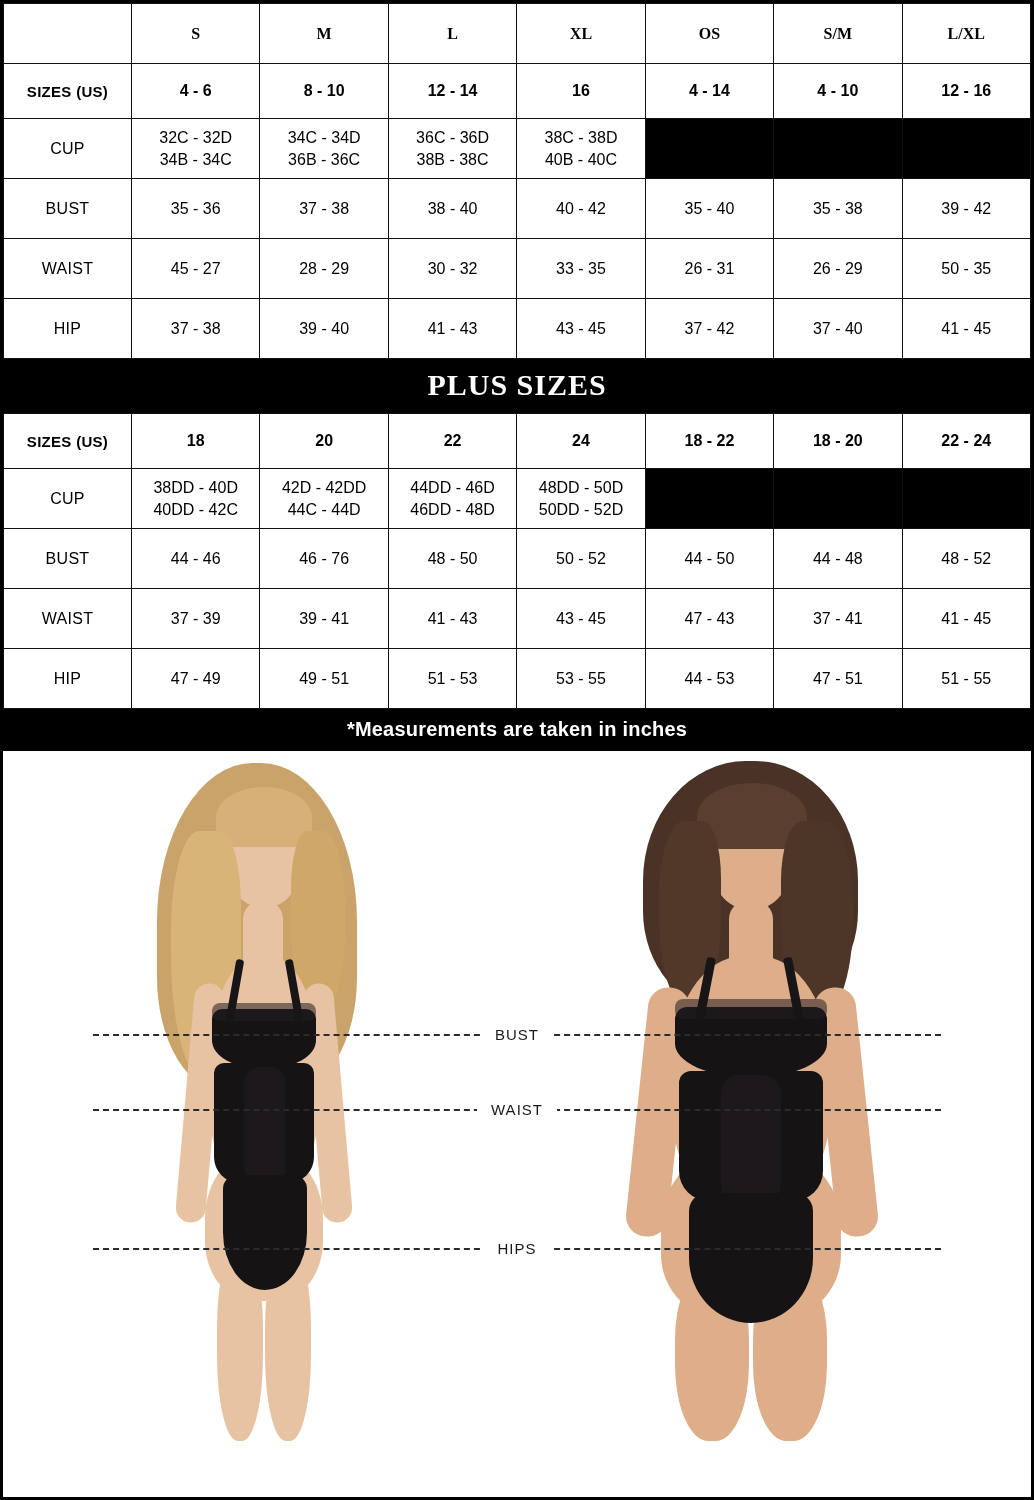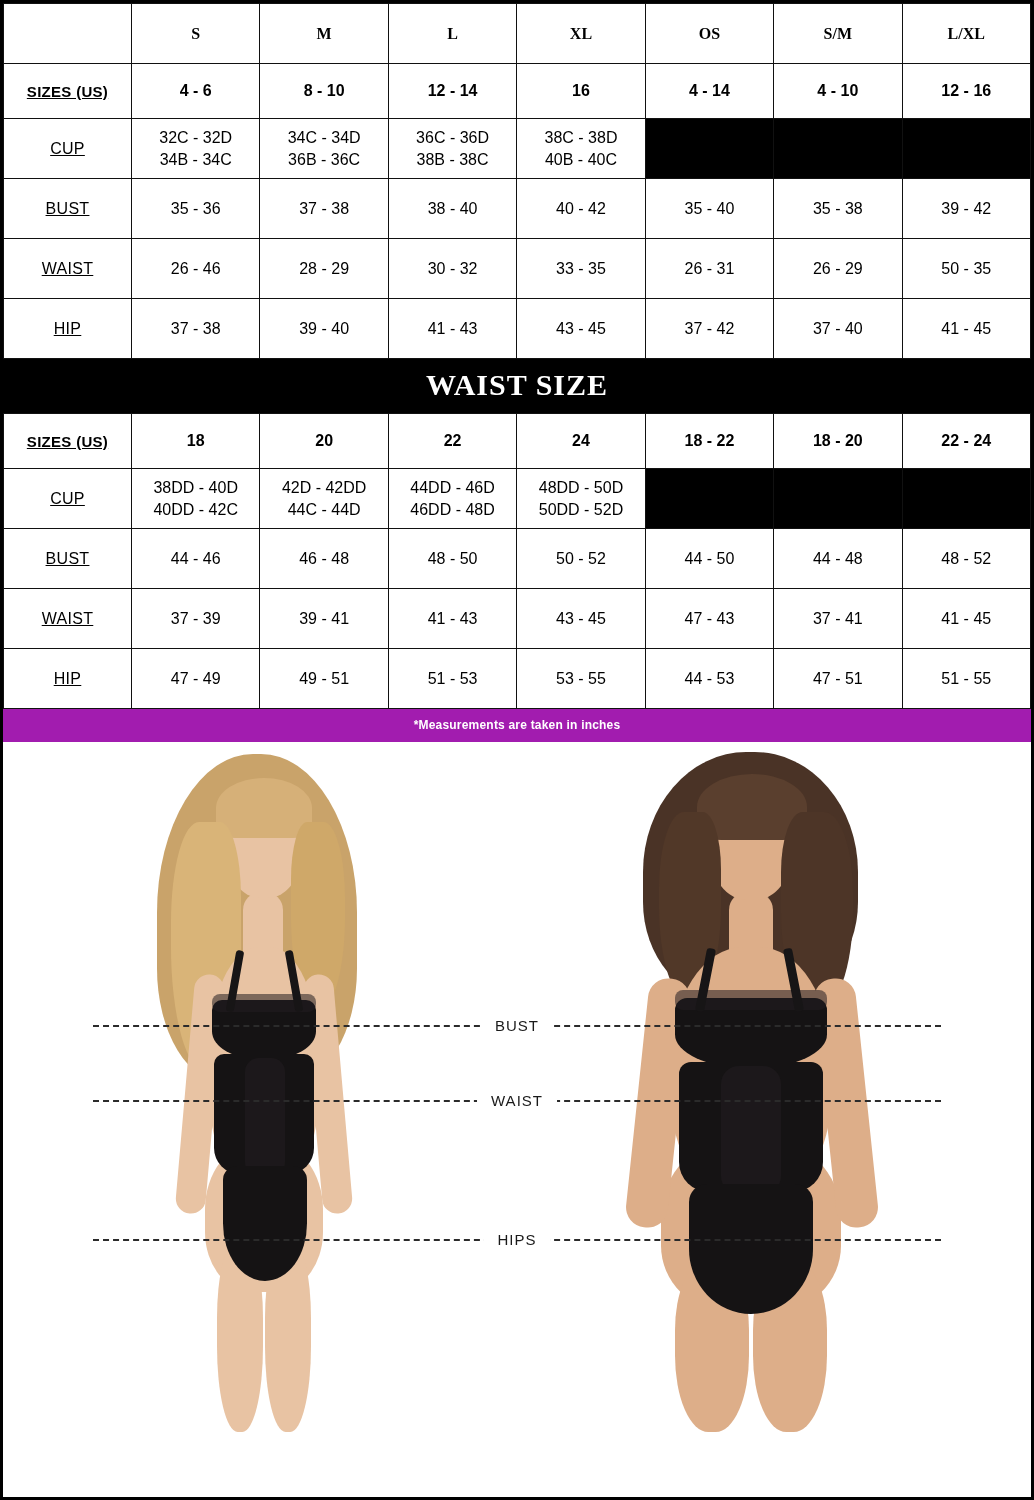--- a/index.html
+++ b/index.html
@@ -41,21 +41,20 @@
     vertical-align: middle;
     font-size: 16px;
     height: 55px;
     padding: 2px 3px;
   }
   td.rowlabel {
     text-align: left;
     padding-left: 12px;
     font-size: 15px;
     letter-spacing: 0.3px;
-    text-decoration: underline;
   }
   td.sizehead {
     font-family: "Liberation Serif", serif;
     font-weight: bold;
     font-size: 27px;
     height: 56px;
   }
   tr.sizes-row td {
     font-weight: bold;
     font-size: 16px;
@@ -72,24 +71,24 @@
   }
   td.blackcell {
     background: #000000;
     border-color: #000000;
   }
   tr.cup-row td.rowlabel {
     font-weight: normal;
   }
   .colA { width: 128px; }
   .footnote {
-    background: #a21caf;
+    background: #000000;
     color: #ffffff;
     text-align: center;
-    font-size: 12px;
+    font-size: 20px;
     font-weight: bold;
     padding: 9px 0 10px 0;
     letter-spacing: 0.2px;
   }
   .figures {
     position: relative;
     height: 690px;
     background: #ffffff;
     overflow: hidden;
   }
@@ -224,21 +223,21 @@
         <td>37 - 38</td>
         <td>38 - 40</td>
         <td>40 - 42</td>
         <td>35 - 40</td>
         <td>35 - 38</td>
         <td>39 - 42</td>
       </tr>
 
       <tr>
         <td class="rowlabel">WAIST</td>
-        <td>26 - 46</td>
+        <td>45 - 27</td>
         <td>28 - 29</td>
         <td>30 - 32</td>
         <td>33 - 35</td>
         <td>26 - 31</td>
         <td>26 - 29</td>
         <td>50 - 35</td>
       </tr>
 
       <tr>
         <td class="rowlabel">HIP</td>
@@ -246,21 +245,21 @@
         <td>39 - 40</td>
         <td>41 - 43</td>
         <td>43 - 45</td>
         <td>37 - 42</td>
         <td>37 - 40</td>
         <td>41 - 45</td>
       </tr>
     </tbody>
   </table>
 
-  <div class="banner">WAIST SIZE</div>
+  <div class="banner">PLUS SIZES</div>
 
   <table class="size-table">
     <colgroup>
       <col class="colA">
         <col>
         <col>
         <col>
         <col>
         <col>
         <col>
@@ -290,21 +289,21 @@
         <td class="cupcell" style="white-space:pre-line">48DD - 50D
 50DD - 52D</td>
         <td class="cupcell blackcell"></td>
         <td class="cupcell blackcell"></td>
         <td class="cupcell blackcell"></td>
       </tr>
 
       <tr>
         <td class="rowlabel">BUST</td>
         <td>44 - 46</td>
-        <td>46 - 48</td>
+        <td>46 - 76</td>
         <td>48 - 50</td>
         <td>50 - 52</td>
         <td>44 - 50</td>
         <td>44 - 48</td>
         <td>48 - 52</td>
       </tr>
 
       <tr>
         <td class="rowlabel">WAIST</td>
         <td>37 - 39</td>

